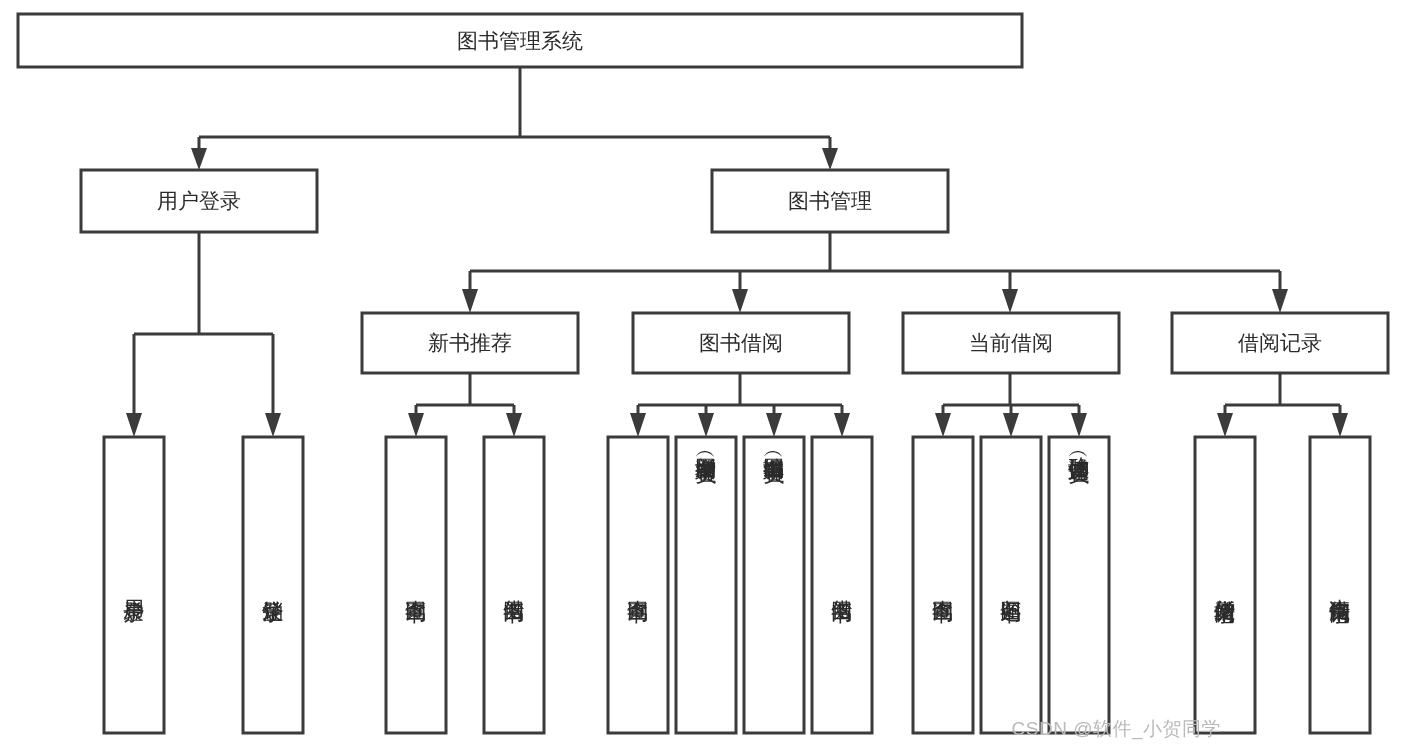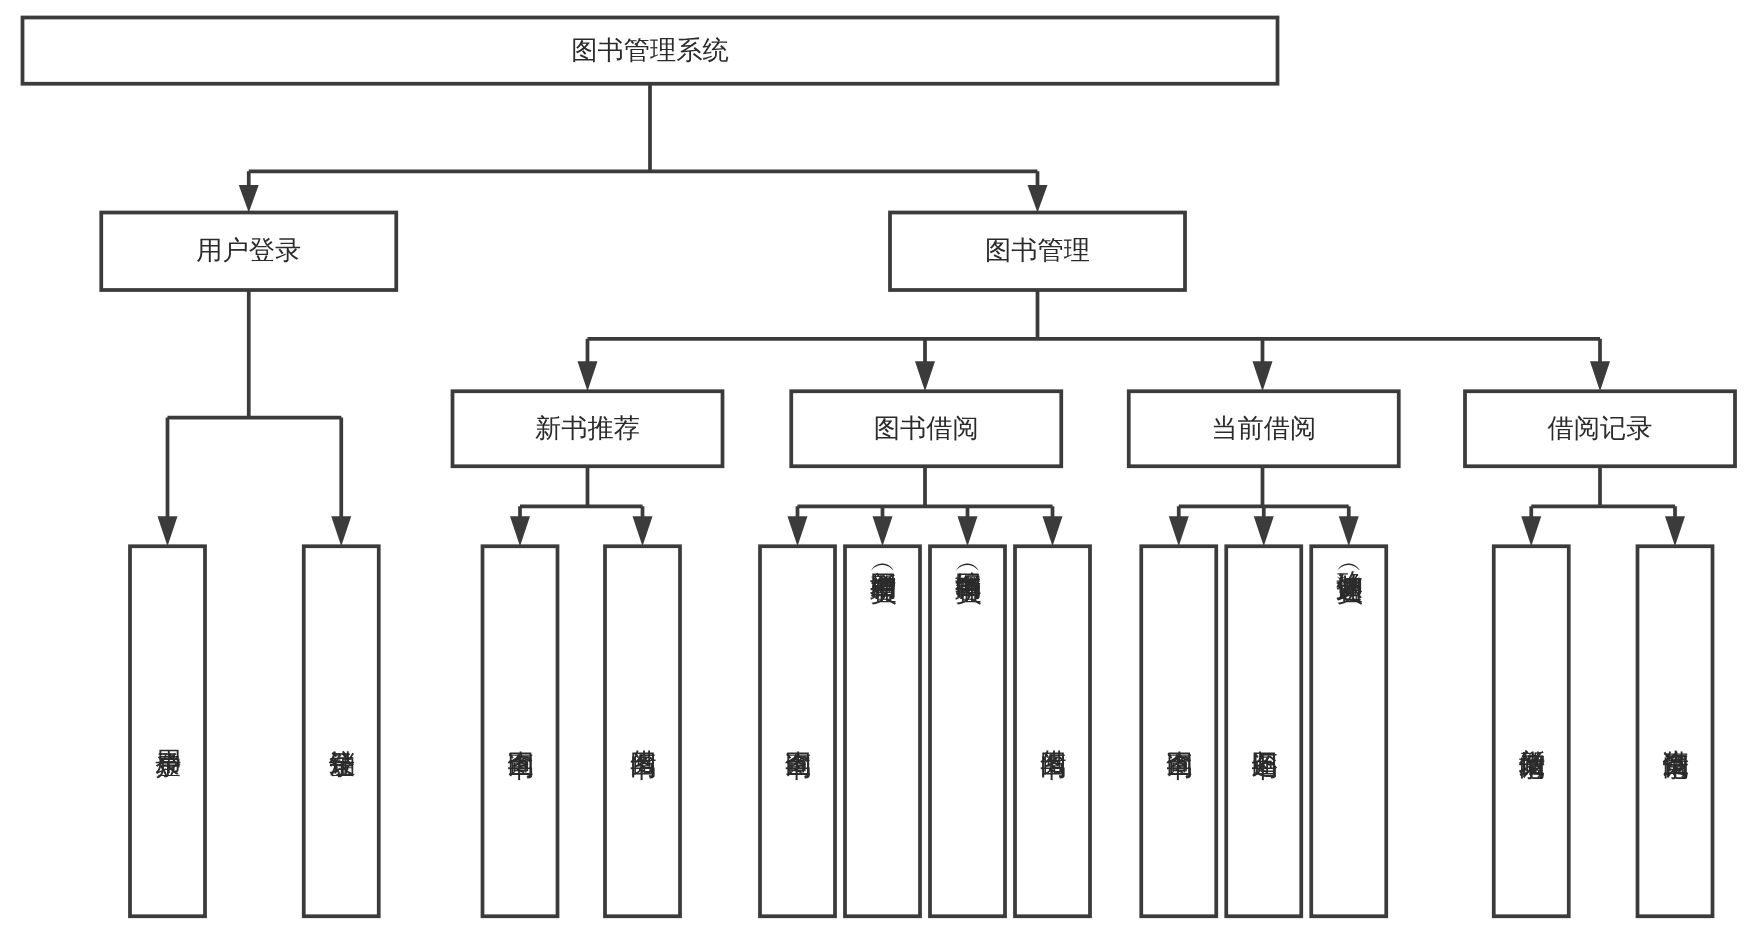--- a/index.html
+++ b/index.html
@@ -249,14 +249,15 @@
   <div class="leaf-label-wrap" style="left:1049px; top:440px; width:60px; height:290px; align-items:flex-start;">
     <span class="leaf-label">确认归还（管理员）</span>
   </div>
   <div class="leaf-label-wrap" style="left:1195px; top:437px; width:60px; height:296px;">
     <span class="leaf-label">新增借阅记录</span>
   </div>
   <div class="leaf-label-wrap" style="left:1310px; top:437px; width:60px; height:296px;">
     <span class="leaf-label">查询借阅记录</span>
   </div>
 
+  <div class="watermark">CSDN @软件_小贺同学</div>
 
 </div>
 
 </body></html>

